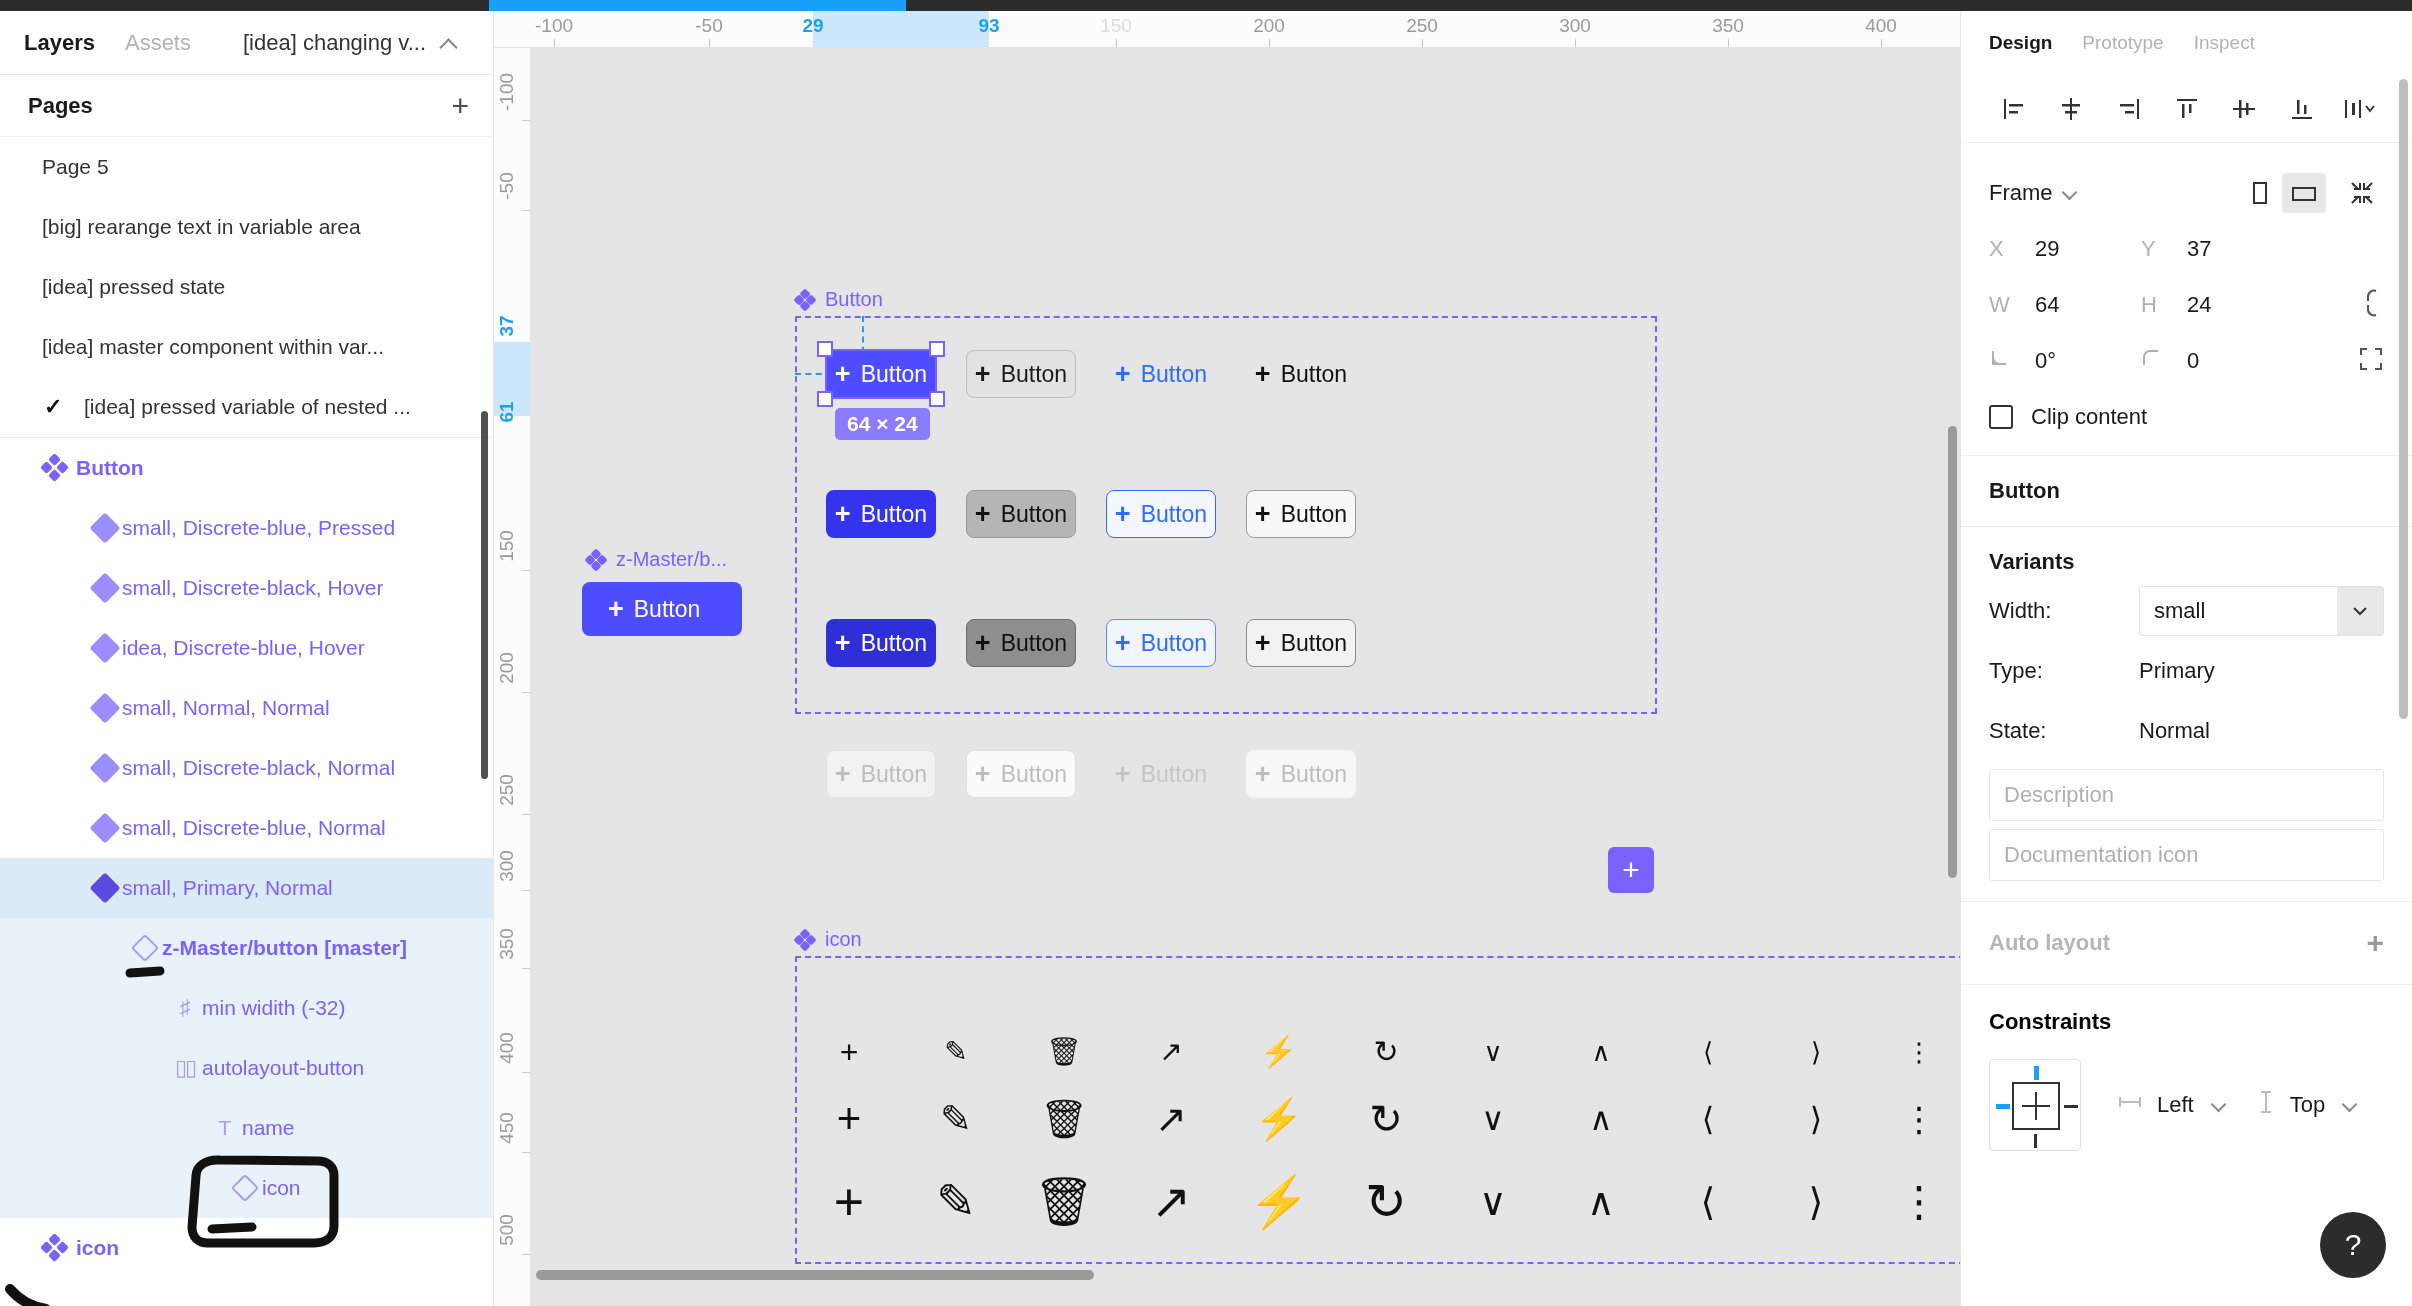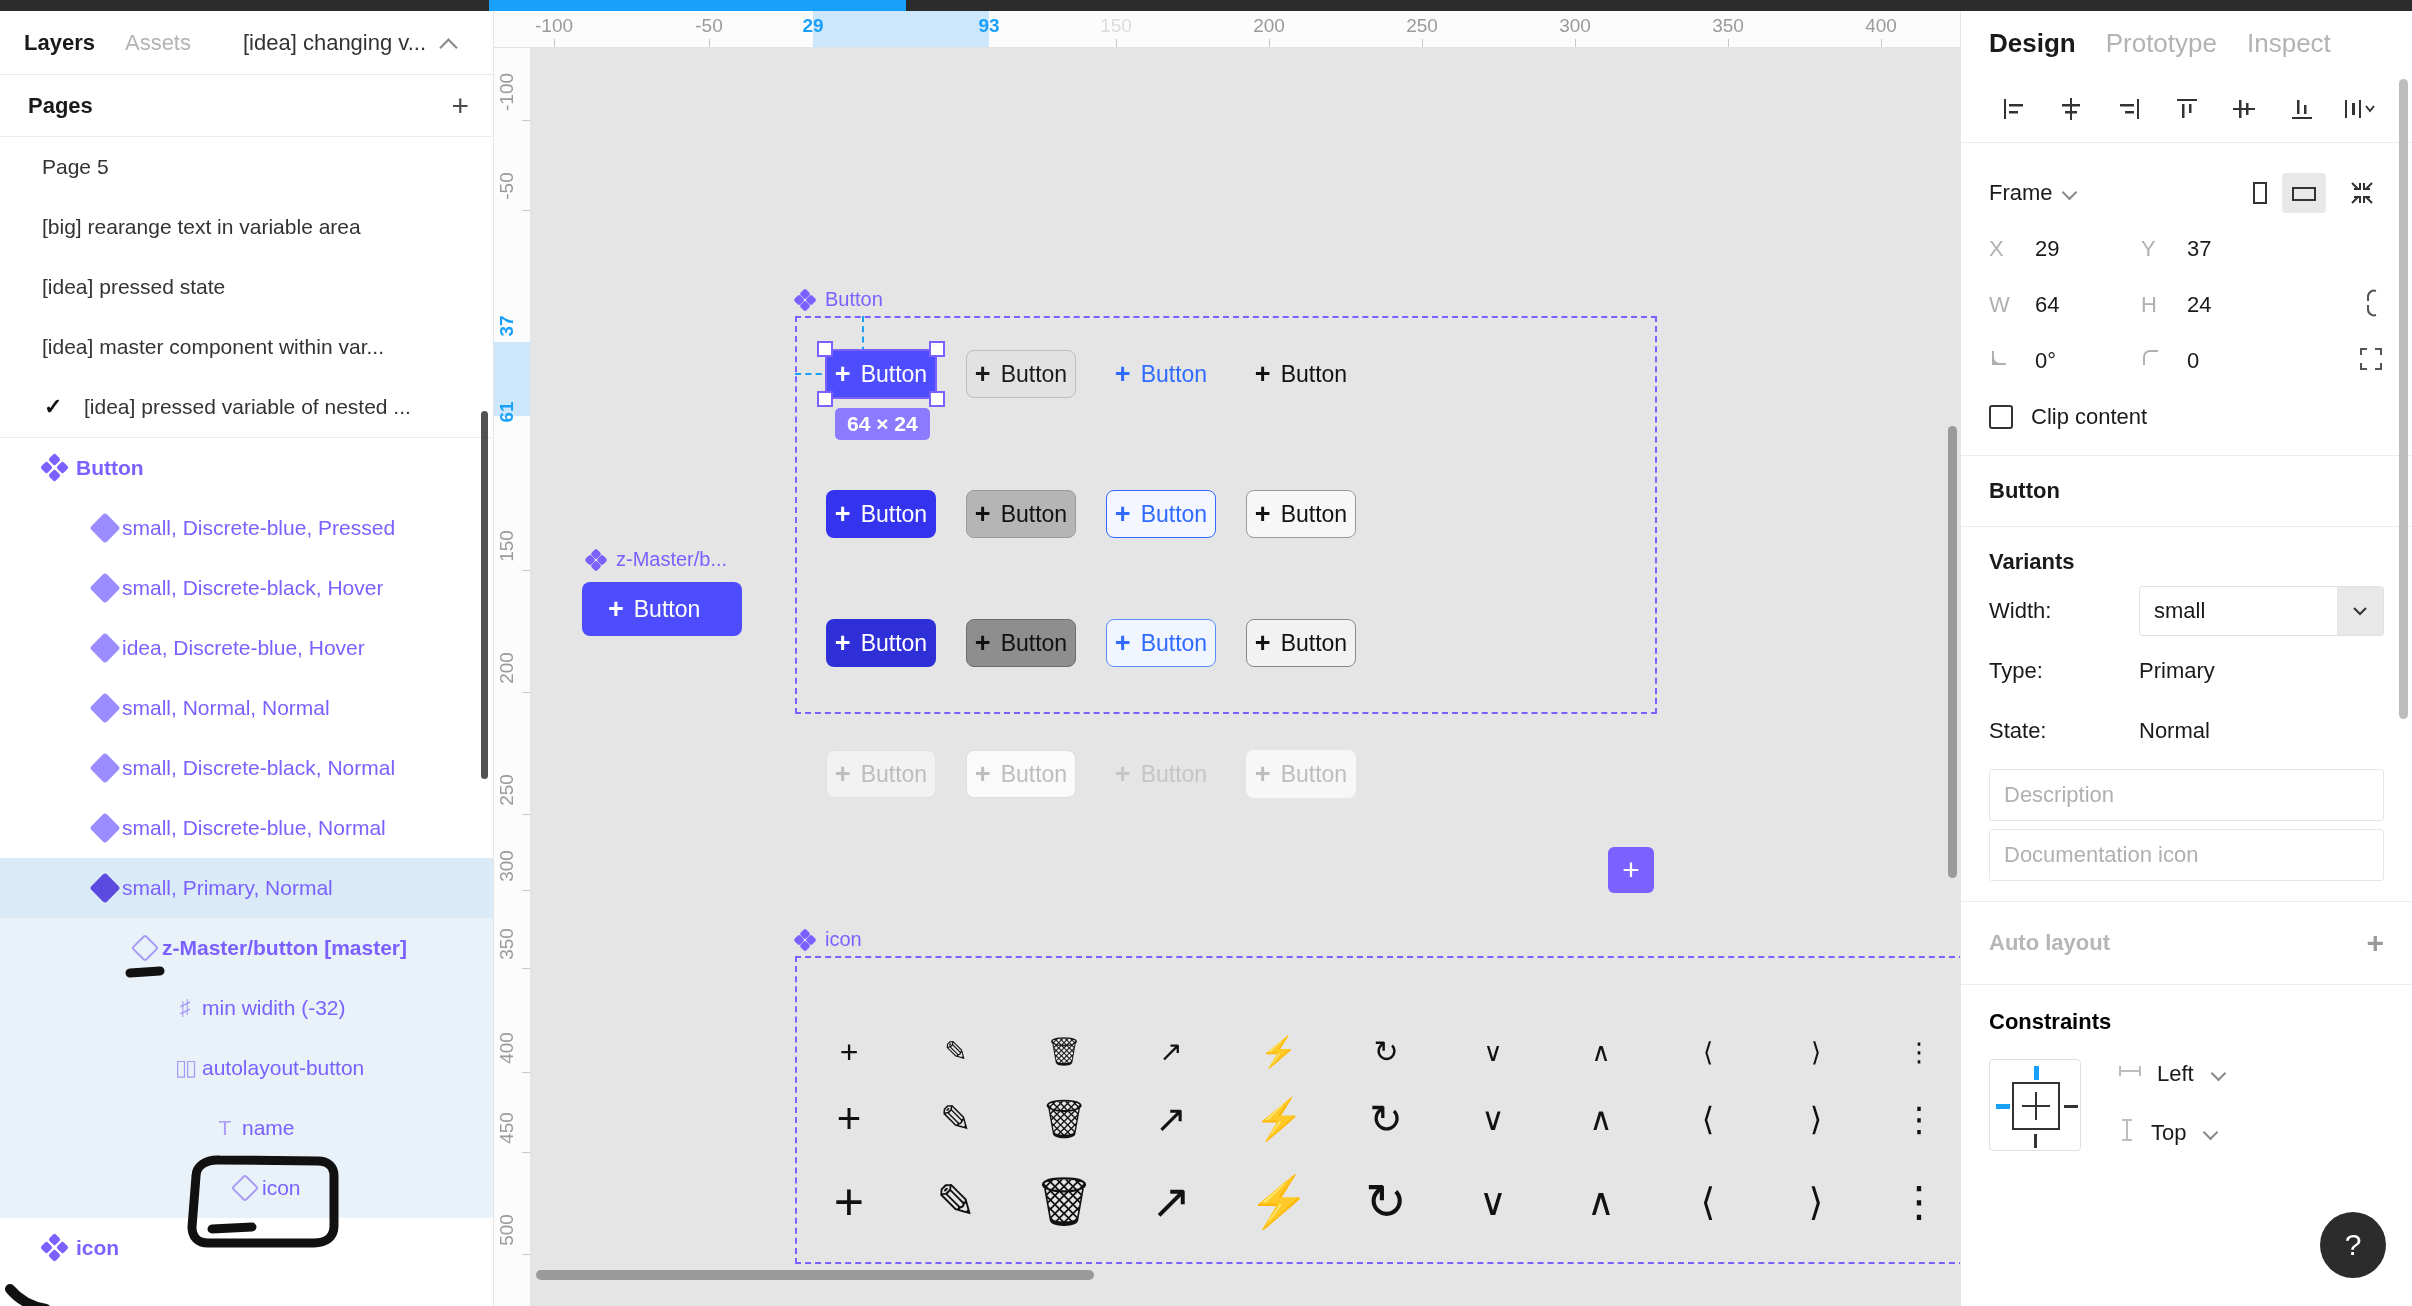--- a/index.html
+++ b/index.html
@@ -180,21 +180,21 @@
     position:absolute; right:3px; top:378px; width:9px; height:452px;
     background:#9a9a9a; border-radius:6px;
   }
 
   
   .rightpanel {
     position:absolute; left:1960px; top:11px; width:452px; height:1295px;
     background:#ffffff; border-left:1px solid #e5e5e5;
   }
   .rp-tabs { height:64px; display:flex; align-items:center; padding:0 28px; gap:30px; }
-  .rp-tab { font-size:26px; color:#b3b3b3; }
+  .rp-tab { font-size:19px; color:#b3b3b3; }
   .rp-tab.active { color:#1a1a1a; font-weight:bold; }
 
   .rp-align {
     height:68px; display:flex; align-items:center; gap:0;
     padding:0 24px; border-bottom:1px solid #eeeeee;
   }
   .align-btn { width:58px; height:46px; display:flex; align-items:center; justify-content:center; }
 
   .rp-section { padding:22px 28px 10px 28px; }
   .rp-row { display:flex; align-items:center; height:56px; }
@@ -818,21 +818,21 @@
       <div class="constr-box">
         <div class="constr-inner"></div>
         <div class="constr-plus-h"></div>
         <div class="constr-plus-v"></div>
         <div class="cm blue" style="left:44px; top:6px; width:5px; height:14px;"></div>
         <div class="cm" style="left:44px; top:74px; width:3px; height:14px;"></div>
         <div class="cm blue" style="left:6px; top:44px; width:14px; height:5px;"></div>
         <div class="cm" style="left:74px; top:45px; width:14px; height:3px;"></div>
       </div>
 
-      <div style="display:flex;flex-direction:column;gap:30px;">
+      <div style="display:flex;gap:30px;">
         <div class="constr-ctl">
           <span>
             <svg width="26" height="20" viewBox="0 0 26 20" stroke="#bdbdbd" stroke-width="2" fill="none">
                 <path d="M3 5 L3 15 M23 5 L23 15 M3 10 L23 10"></path>
               </svg>
           </span>
           <span>Left</span>
           <span class="chev-down-sm" style="margin-left:4px;"></span>
         </div>
         <div class="constr-ctl">

